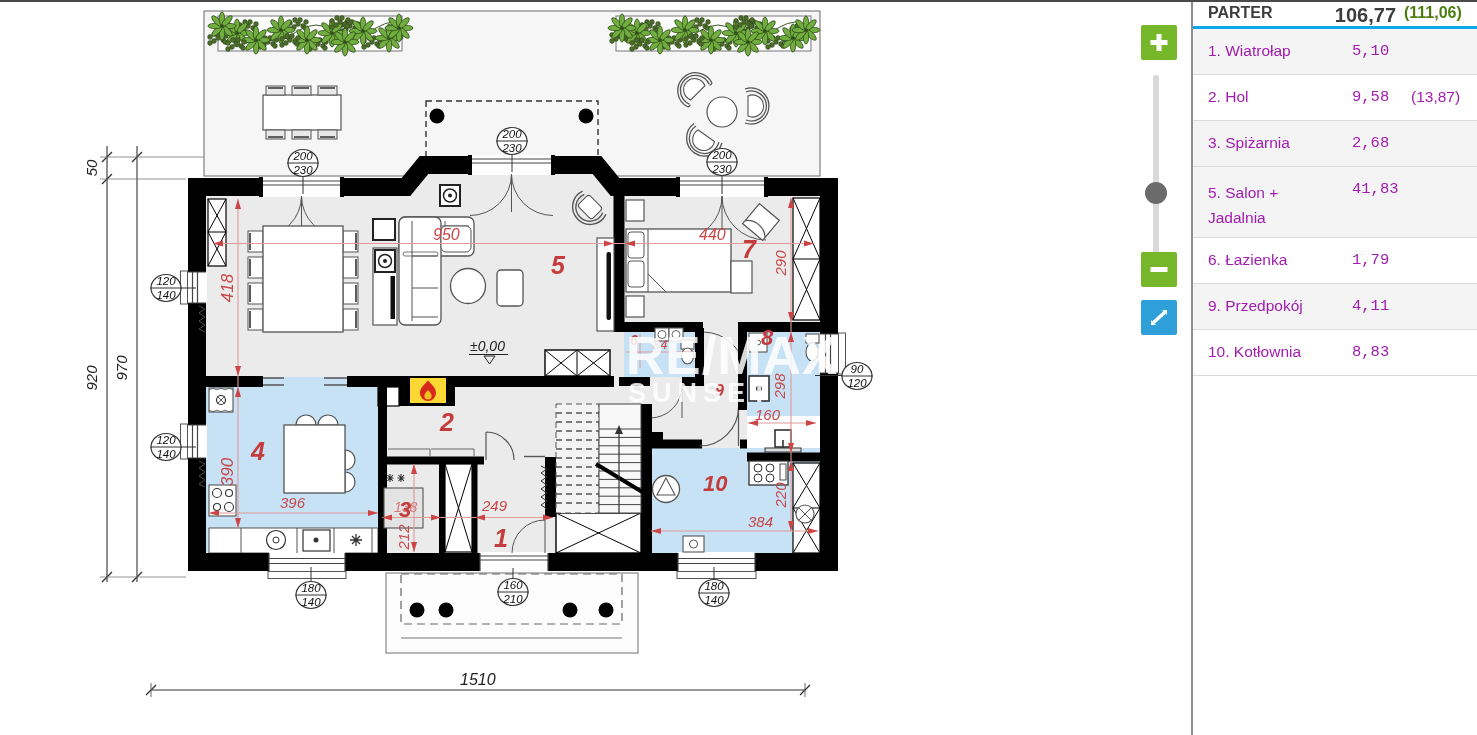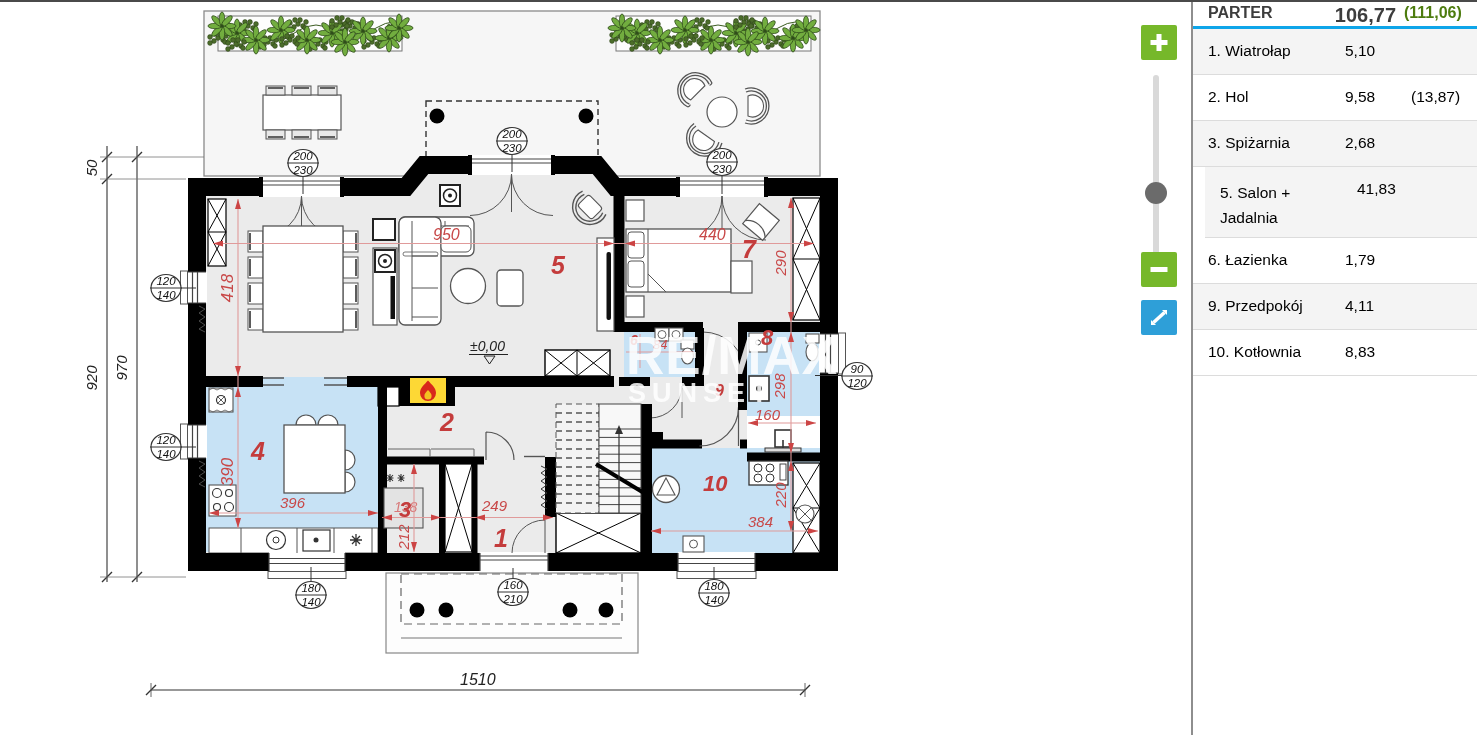--- a/index.html
+++ b/index.html
@@ -6,26 +6,26 @@
   body{width:1477px;height:735px;position:relative;overflow:hidden;background:#fff;
        font-family:"Liberation Sans", sans-serif;}
   #topline{position:absolute;left:0;top:0;width:1477px;height:2px;background:#4a4a4a;z-index:30;}
   #plan{position:absolute;left:0;top:0;}
   #sidebar{position:absolute;left:1191px;top:0;width:286px;height:735px;background:#fff;
            border-left:2px solid #8e8e8e;box-sizing:border-box;}
   #sbhead{height:26px;border-bottom:3px solid #0ea5e9;position:relative;}
   #sbhead .t{position:absolute;left:15px;top:4px;font-size:16px;font-weight:bold;color:#3d3d3d;}
   #sbhead .v{position:absolute;left:110px;top:4px;width:93px;text-align:right;font-size:20px;font-weight:bold;color:#3d3d3d;}
   #sbhead .p{position:absolute;left:211px;top:4px;font-size:16px;font-weight:bold;color:#4d7c0f;right:8px;}
-  .row{position:relative;height:45px;border-bottom:1px solid #dcdcdc;font-size:15.5px;color:#000000;}
+  .row{position:relative;height:45px;border-bottom:1px solid #dcdcdc;font-size:15.5px;color:#a21caf;}
   .row.g{background:#f4f4f4;}
   .row .n{position:absolute;left:15px;top:13px;}
-  .row .a{position:absolute;left:152px;top:13px;}
+  .row .a{position:absolute;left:159px;top:13px;font-family:Liberation Mono, monospace;}
   .row .x{position:absolute;left:218px;top:13px;}
-  .row.tall{height:70px;margin-left:12px;}
+  .row.tall{height:70px;}
   .row.tall .n{top:13px;line-height:25px;width:130px;}
   
   .zbtn{position:absolute;width:36px;height:35px;border-radius:2px;}
   #zplus{left:1141px;top:25px;background:#76b82a;}
   #zminus{left:1141px;top:252px;background:#76b82a;}
   #zfull{left:1141px;top:300px;background:#2e9fd8;}
   .zbtn svg{position:absolute;left:0;top:0;}
   #ztrack{position:absolute;left:1153px;top:75px;width:6px;height:190px;background:#d9d9d9;border-radius:3px;}
   #zhandle{position:absolute;left:1145px;top:182px;width:22px;height:22px;border-radius:50%;background:#6b6b6b;}
 </style>

